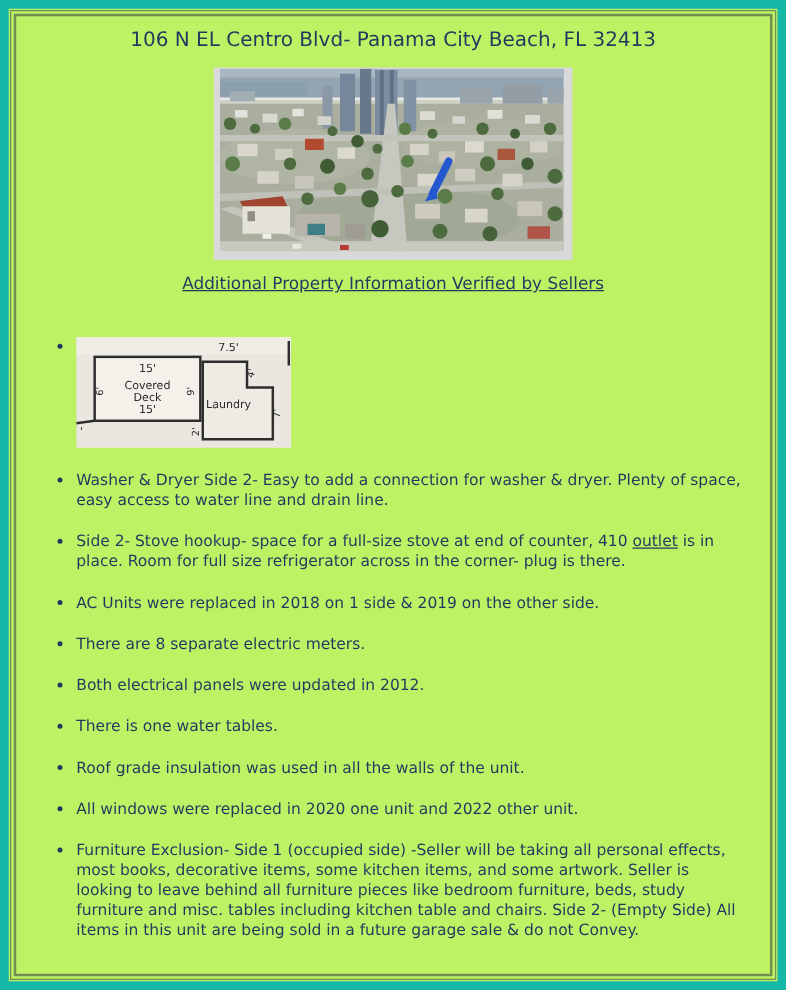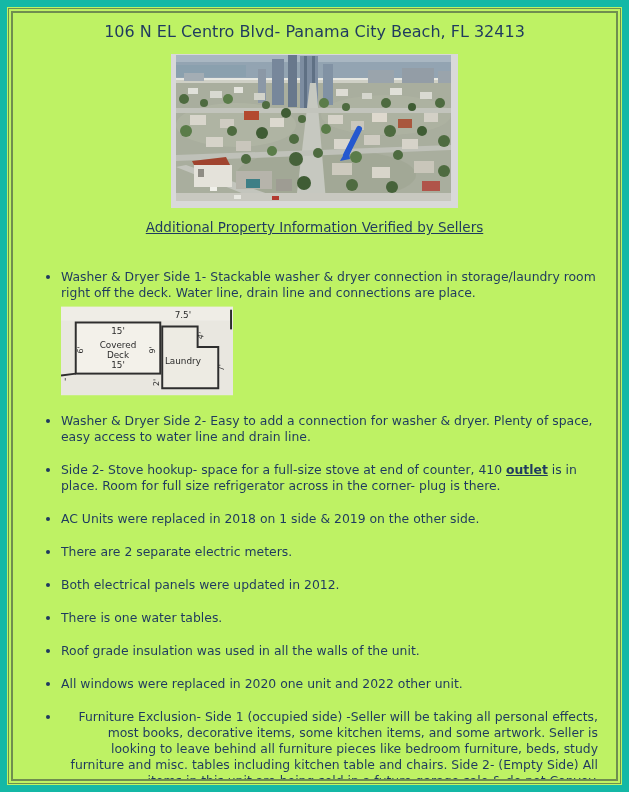--- a/index.html
+++ b/index.html
@@ -12,22 +12,22 @@
 
   .doc-title { margin-top:4px; text-align:center; font-size:16px; color:#1f3a5f; letter-spacing:0px; }
 
   .photo-frame { width:287px; margin:13px auto 0 auto; background:#d9d9d9; padding:1px 7px 7px 5px; box-sizing:border-box; }
   .photo-frame svg { display:block; }
 
   .section-heading { margin-top:11px; text-align:center; font-size:13.5px; font-weight:normal; text-decoration:underline; color:#1f3a5f; }
 
   ul.info-list { margin:34px 6px 0 0; padding-left:36px; color:#1f3a5f; font-size:12.4px; line-height:16px; }
   ul.info-list li { margin-bottom:17px; }
-  ul.info-list li:last-child { margin-bottom:18px;text-align:right; }
-  .u { text-decoration:underline;font-weight:bold; }
+  ul.info-list li:last-child { margin-bottom:18px; }
+  .u { text-decoration:underline; }
 
   .floorplan-wrap { margin-top:5px; }
   .floorplan-wrap svg { display:block; }
 
   .fp-label { font-family:"DejaVu Sans","Liberation Sans",sans-serif; fill:#2b2b2b; }
 </style>
 </head>
 <body>
 
 <div class="page">
@@ -157,21 +157,20 @@
           <polygon points="174,104 164,106 172,92" fill="#2458cf"></polygon>
         </g>
       </svg>
     </div>
 
     <div class="section-heading">Additional Property Information Verified by Sellers</div>
 
     <ul class="info-list">
 
       <li>
-        <span>Washer &amp; Dryer Side 1- Stackable washer &amp; dryer connection in storage/laundry room right off the deck. Water line, drain line and connections are place.</span>
         <div class="floorplan-wrap">
           <svg width="172" height="90" viewBox="0 0 175 90">
             <rect x="0" y="0" width="175" height="90" fill="#e9e7e0"></rect>
             <rect x="0" y="0" width="175" height="14" fill="#efede6"></rect>
 
             <g>
               <rect x="15" y="16" width="86" height="52" fill="#f3f1ea" stroke="#2e2e2e" stroke-width="2"></rect>
               <text class="fp-label" x="58" y="28" font-size="9" text-anchor="middle">15'</text>
               <text class="fp-label" x="58" y="42" font-size="9" text-anchor="middle">Covered</text>
               <text class="fp-label" x="58" y="52" font-size="9" text-anchor="middle">Deck</text>
@@ -205,21 +204,21 @@
 
       <li>
         <span>Side 2- Stove hookup- space for a full-size stove at end of counter, 410 </span><span class="u">outlet</span><span> is in place. Room for full size refrigerator across in the corner- plug is there.</span>
       </li>
 
       <li>
         <span>AC Units were replaced in 2018 on 1 side &amp; 2019 on the other side.</span>
       </li>
 
       <li>
-        <span>There are 2 separate electric meters.</span>
+        <span>There are 8 separate electric meters.</span>
       </li>
 
       <li>
         <span>Both electrical panels were updated in 2012.</span>
       </li>
 
       <li>
         <span>There is one water tables.</span>
       </li>
 

